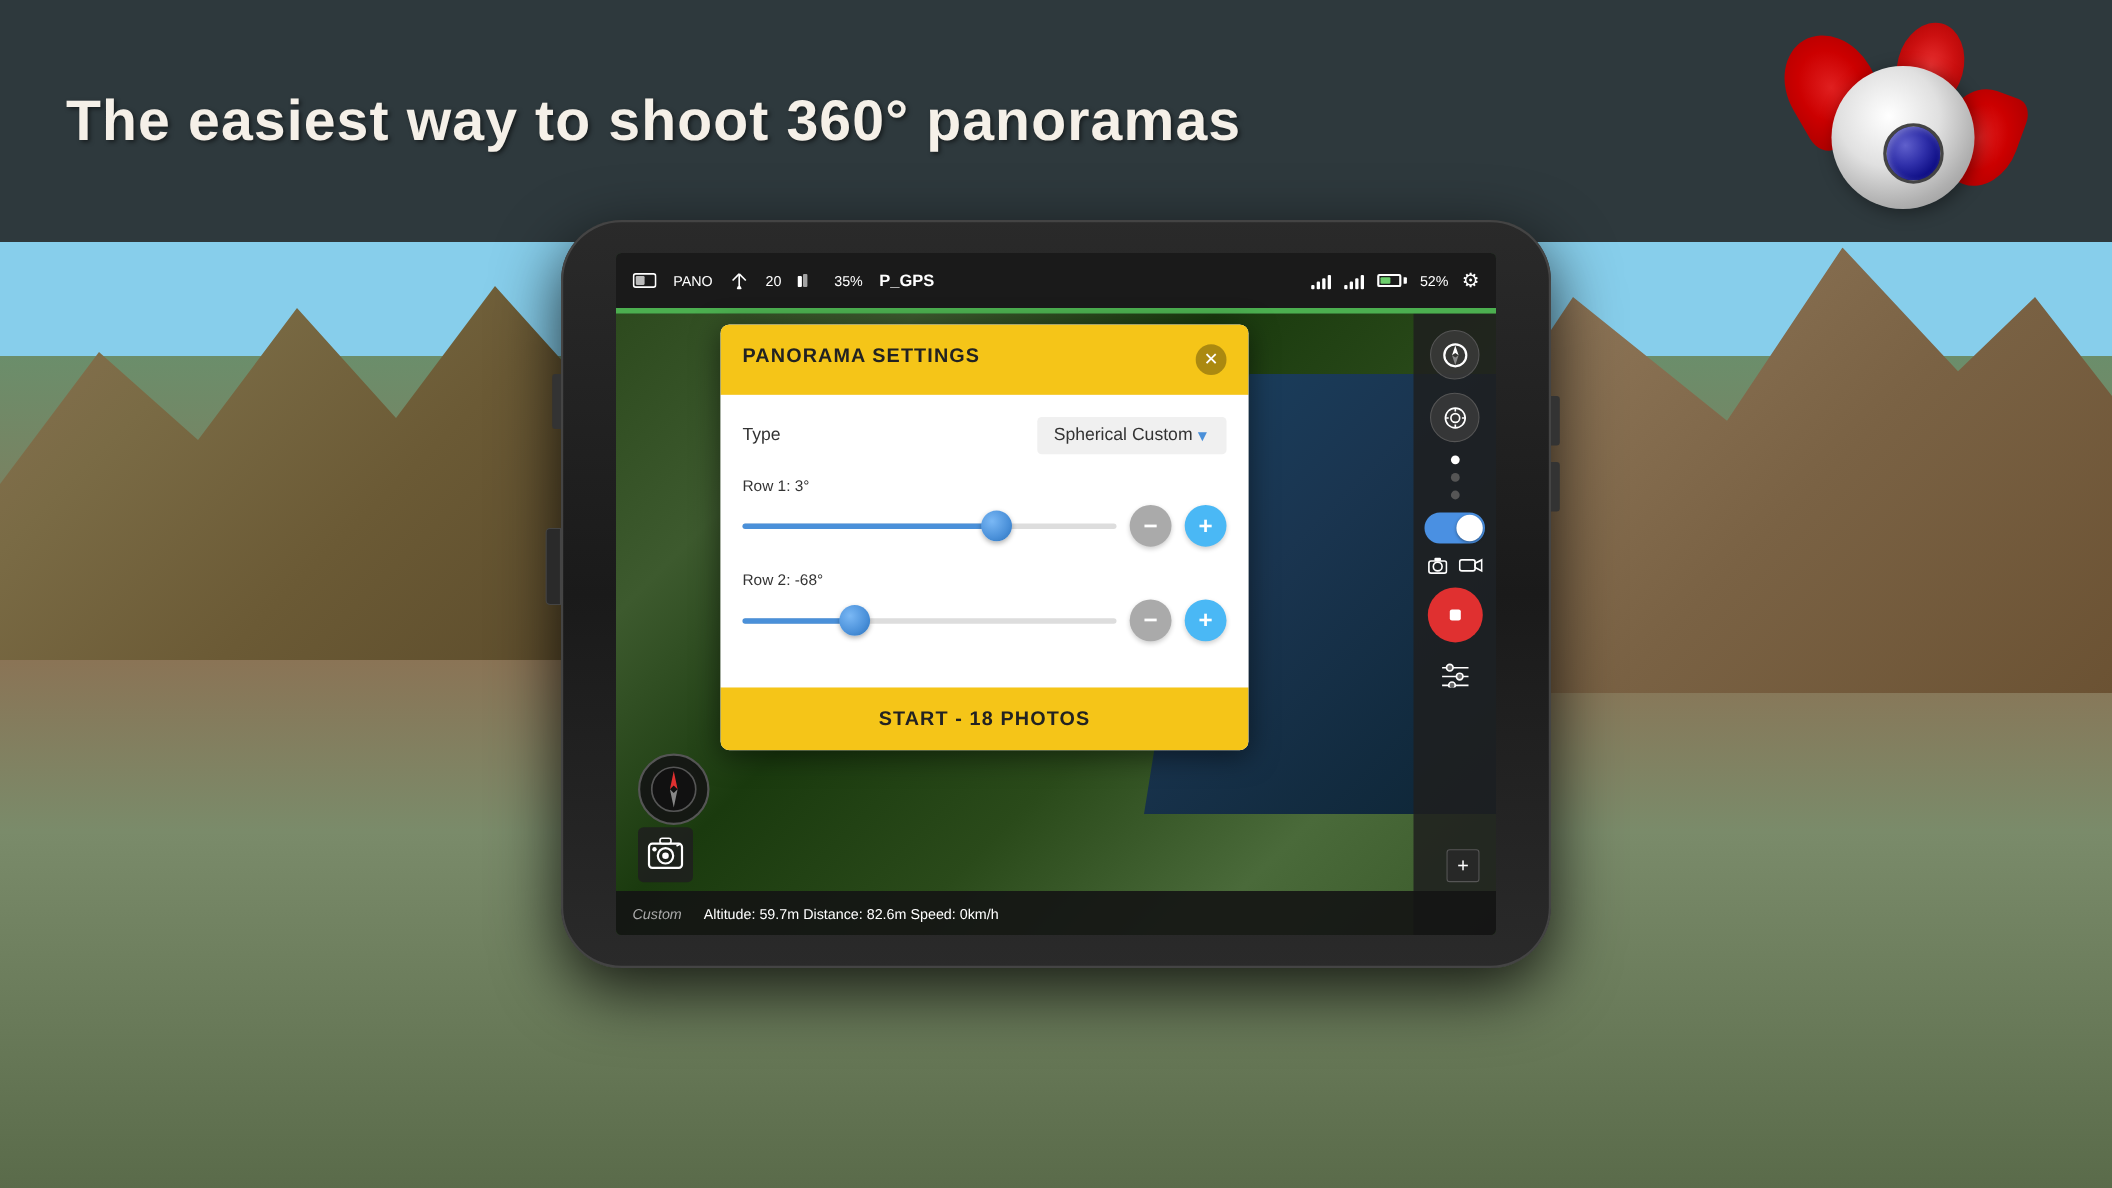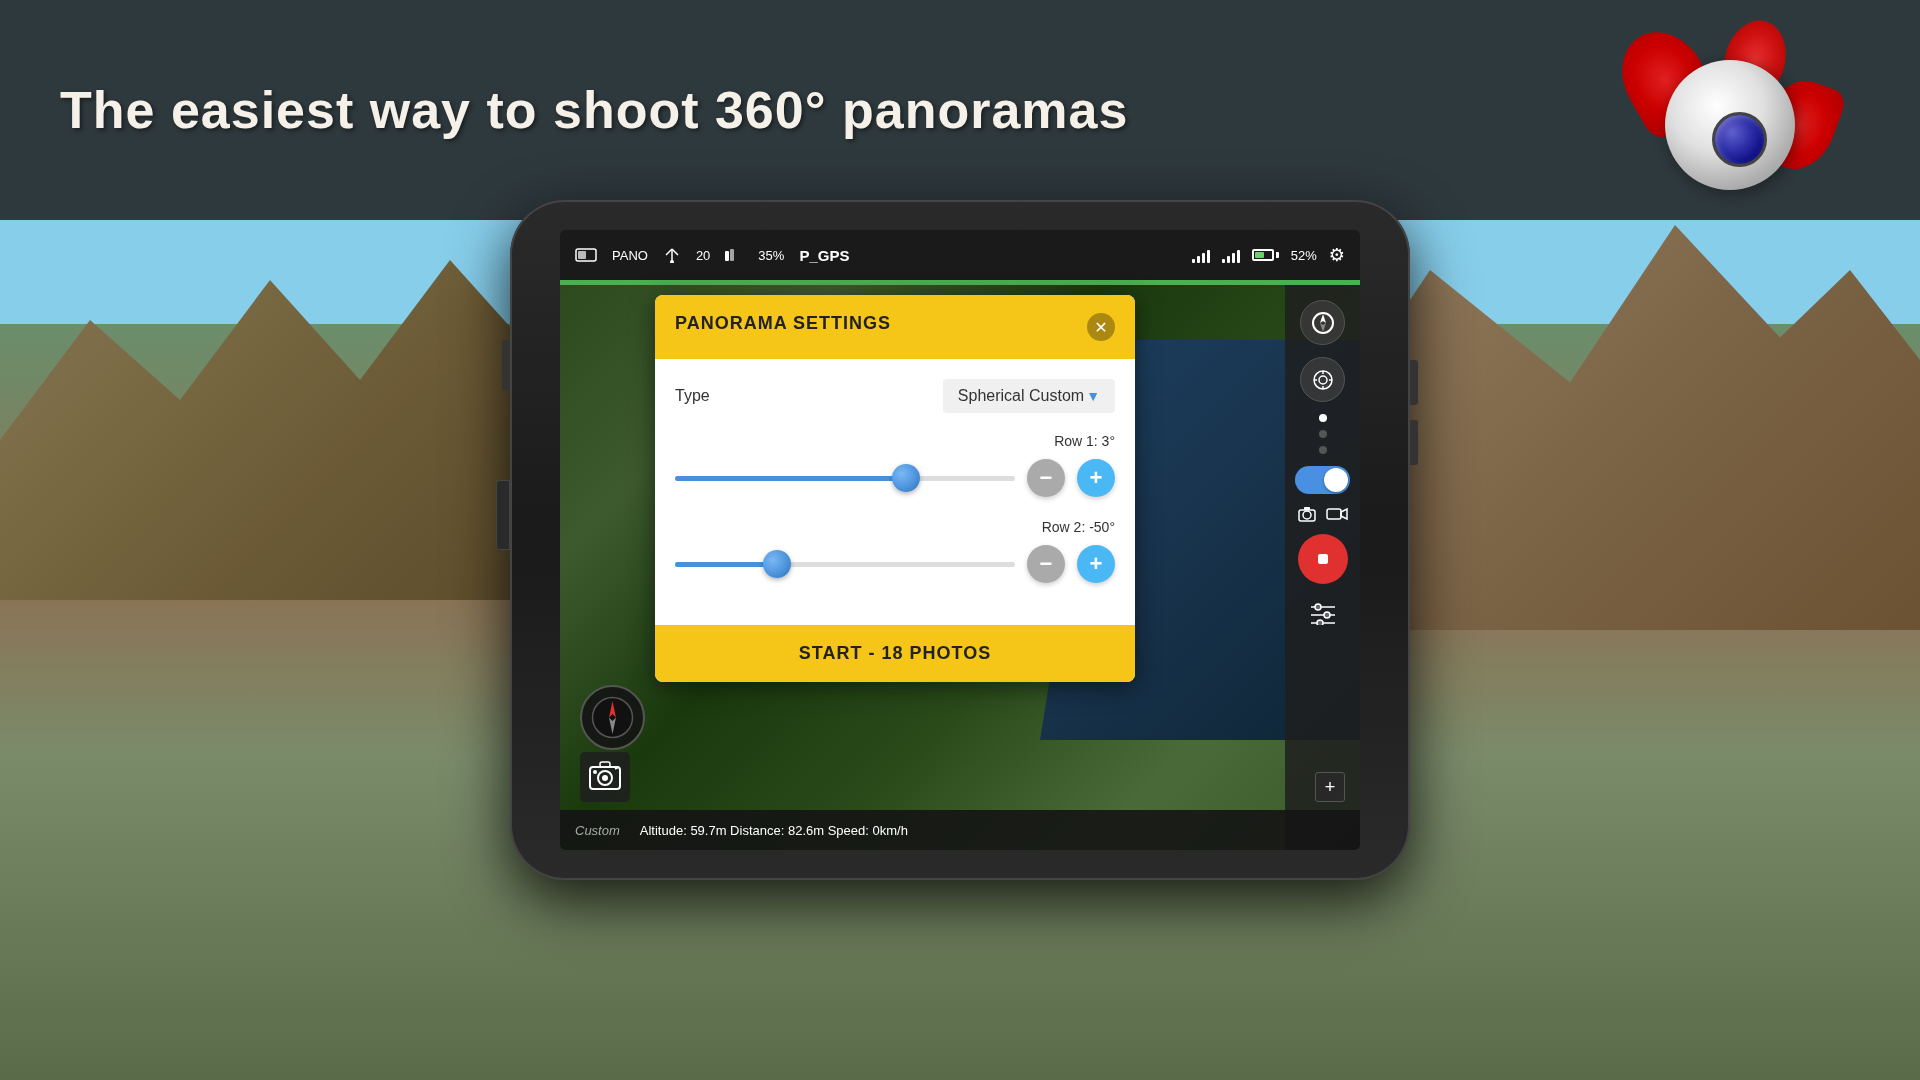--- a/index.html
+++ b/index.html
@@ -444,21 +444,20 @@
       align-items: center;
       justify-content: center;
       color: #fff;
       font-size: 16px;
       cursor: pointer;
     }
 
     .dialog-body {
       padding: 20px;
       background: #fff;
-      text-align: right;
     }
 
     
     .type-row {
       display: flex;
       align-items: center;
       justify-content: space-between;
       margin-bottom: 20px;
     }
 
@@ -842,21 +841,21 @@
               <div class="slider-track">
                 <div class="slider-fill" style="width:68%;"></div>
                 <div class="slider-thumb" style="left:calc(68% - 14px);"></div>
               </div>
               <div class="slider-btn slider-btn-minus">−</div>
               <div class="slider-btn">+</div>
             </div>
           </div>
 
           <div class="row-setting">
-            <div class="row-label">Row 2: -50°</div>
+            <div class="row-label">Row 2: -68°</div>
             <div class="slider-row">
               <div class="slider-track">
                 <div class="slider-fill" style="width:30%;"></div>
                 <div class="slider-thumb" style="left:calc(30% - 14px);"></div>
               </div>
               <div class="slider-btn slider-btn-minus">−</div>
               <div class="slider-btn">+</div>
             </div>
           </div>
         </div>

